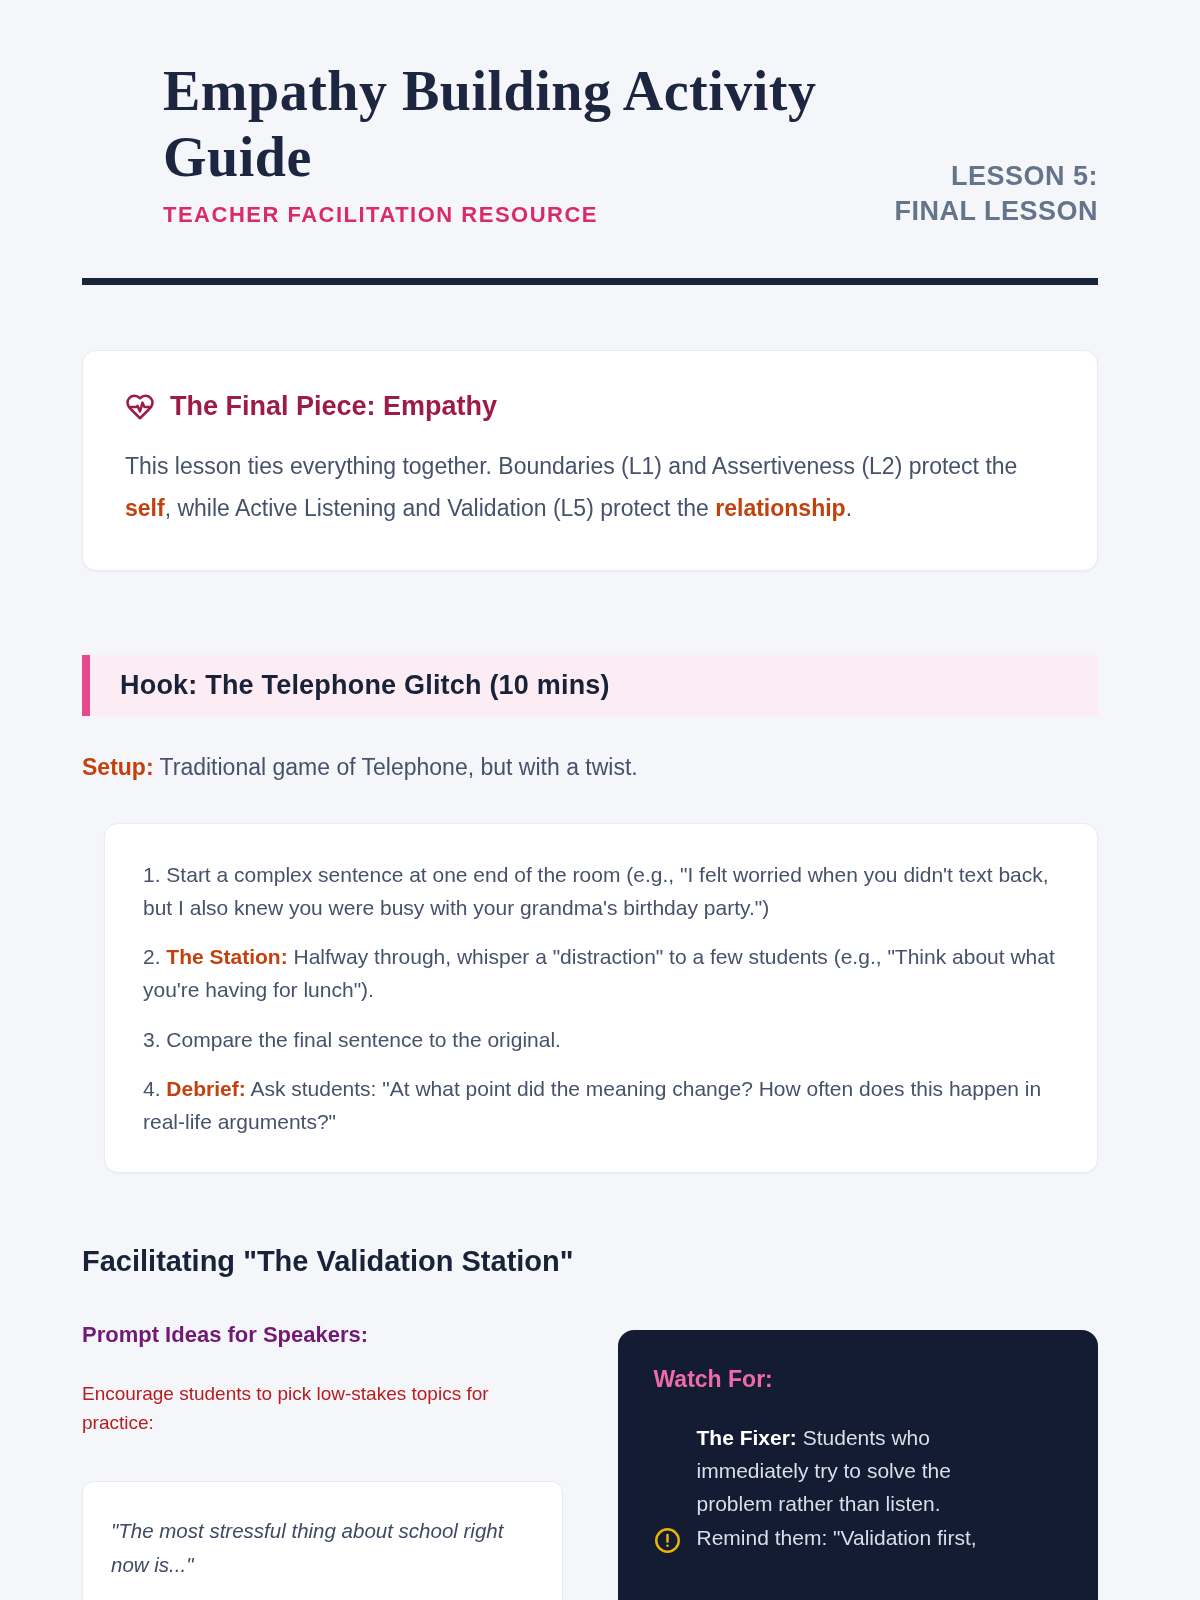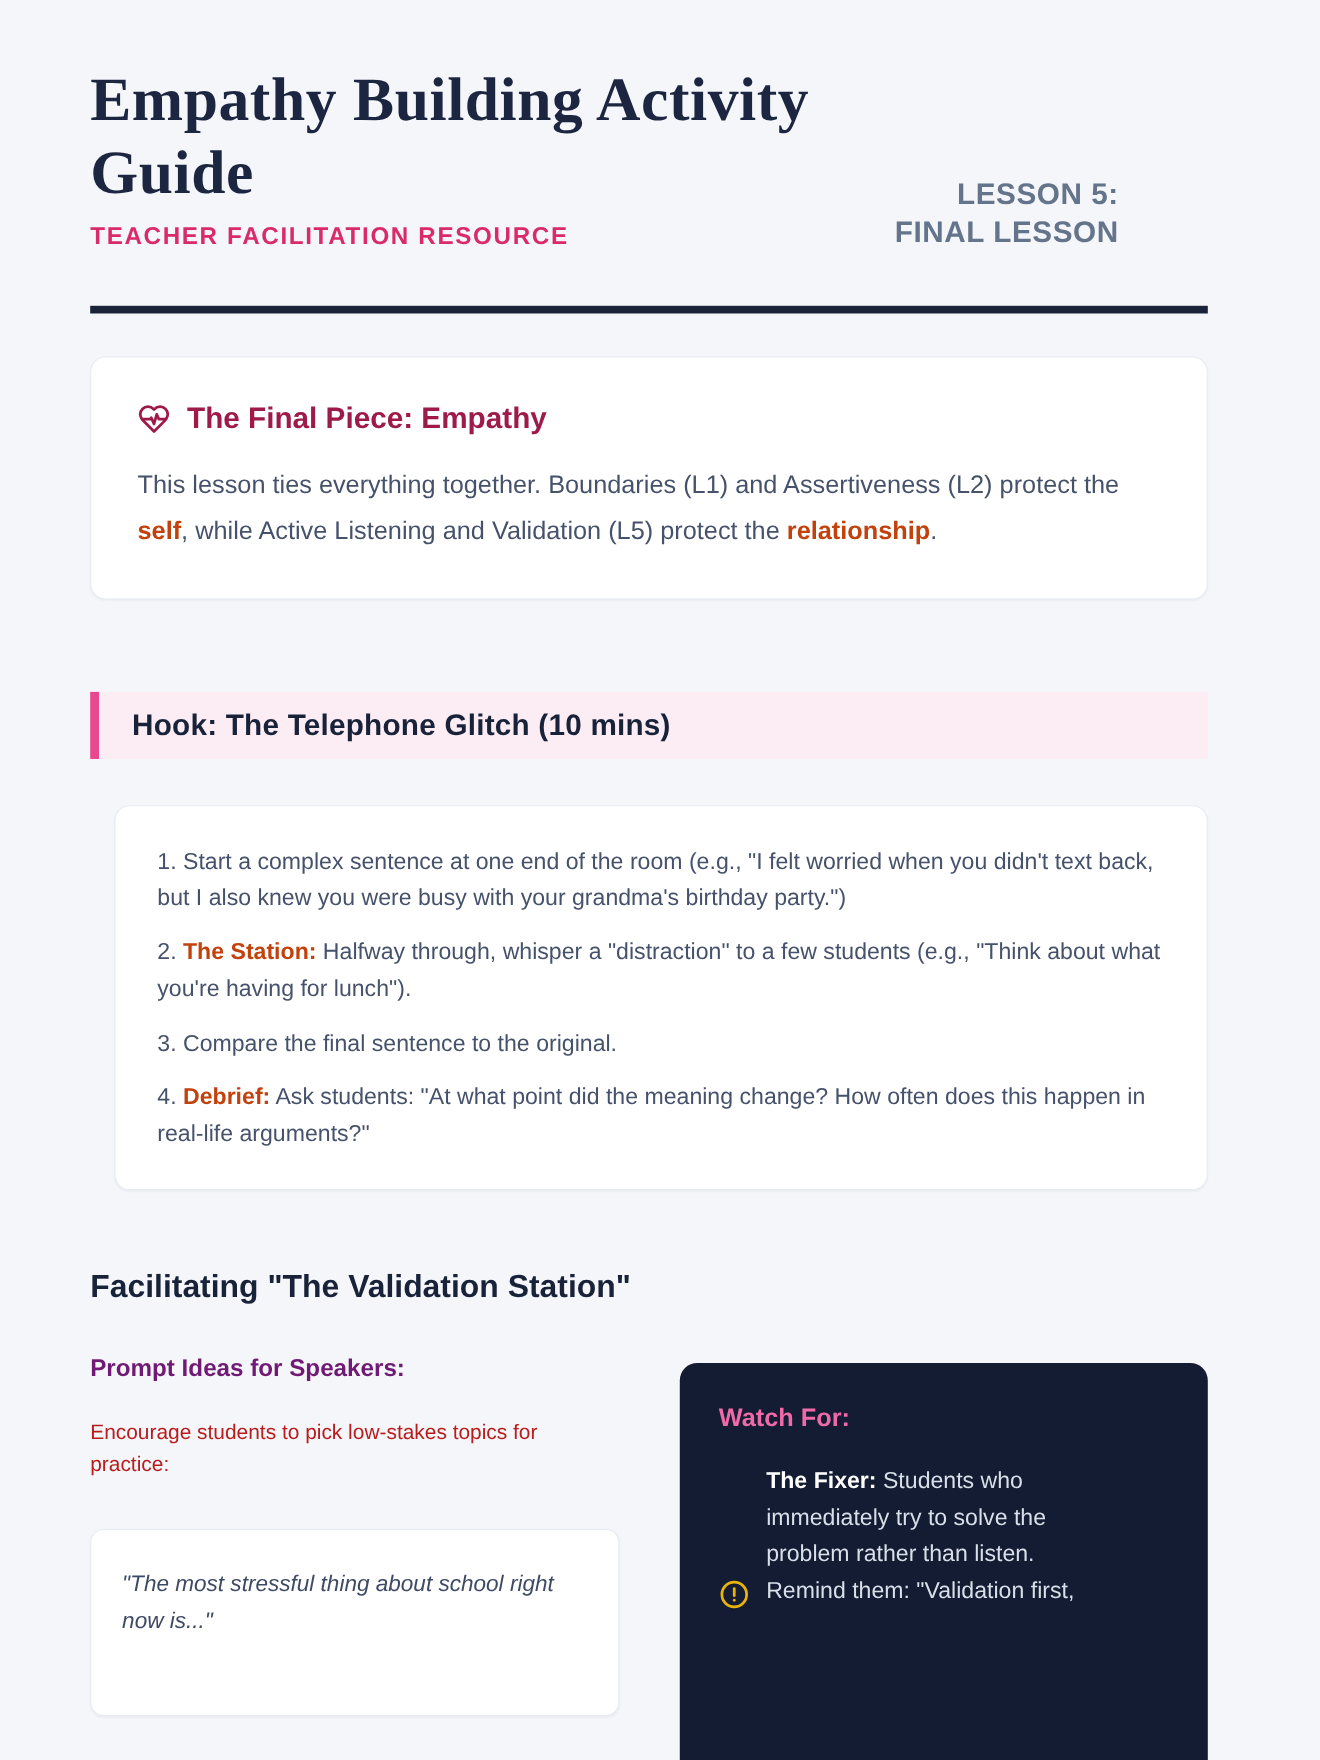--- a/index.html
+++ b/index.html
@@ -9,21 +9,21 @@
     background: var(--page-bg, #f5f6fa);
     font-family: "Liberation Sans", sans-serif;
     color: var(--navy, #182339);
   }
   .page {
     width: 1200px; height: 1600px; overflow: hidden;
     padding: 58px 102px 0 82px;
   }
 
   
-  .doc-header { display: flex; justify-content: flex-start; align-items: flex-end; }
+  .doc-header { display: flex; justify-content: flex-end; align-items: flex-end; }
   .title-block { max-width: 760px; }
   h1.doc-title {
     margin: 0; font-family: "Liberation Serif", serif; font-weight: 600;
     font-size: 56px; line-height: 1.18; color: #1c2640; letter-spacing: 0.5px;
     max-width: 720px;
   }
   .doc-subtitle {
     margin-top: 12px; font-size: 22px; font-weight: bold;
     letter-spacing: 1.5px; color: var(--accent-crimson-pink, #d92a6a);
   }
@@ -31,21 +31,21 @@
     font-size: 27px; font-weight: bold; color: #64748b;
     text-align: right; line-height: 1.28; max-width: 215px; letter-spacing: 0.5px;
   }
   .rule { border: none; height: 7px; background: #1a2438; margin: 50px 0 0 0; }
 
   
   .card {
     background: #ffffff; border: 1px solid #e7ebf3; border-radius: 14px;
     box-shadow: 0 1px 2px rgba(16,24,40,0.04);
   }
-  .intro-card { margin-top: 39px; padding: 40px 42px; }
+  .intro-card { margin-top: 65px; padding: 40px 42px; }
   .intro-heading {
     margin: 0; display: flex; align-items: center; gap: 15px;
     font-size: 27px; font-weight: bold; color: var(--crimson, #9d1a49);
   }
   .intro-heading svg { flex: 0 0 auto; }
   .intro-body {
     margin: 24px 0 0; font-size: 23px; line-height: 1.82; color: #46526b;
     max-width: 950px;
   }
   .intro-body strong, .setup-line strong, .step strong { color: #c2410c; }
@@ -114,20 +114,21 @@
       </svg>
       <span>The Final Piece: Empathy</span>
     </h3>
     <p class="intro-body"><span>This lesson ties everything together. Boundaries (L1) and Assertiveness (L2) protect the </span><strong>self</strong><span>, while Active Listening and Validation (L5) protect the </span><strong>relationship</strong><span>.</span></p>
   </section>
 
   <div class="hook-header">
     <h2>Hook: The Telephone Glitch (10 mins)</h2>
   </div>
 
+  <p class="setup-line"><strong>Setup:</strong><span> Traditional game of Telephone, but with a twist.</span></p>
 
   <section class="card steps-card">
     <p class="step"><span>1. </span><strong></strong><span>Start a complex sentence at one end of the room (e.g., "I felt worried when you didn't text back, but I also knew you were busy with your grandma's birthday party.")</span></p>
     <p class="step"><span>2. </span><strong>The Station:</strong><span> Halfway through, whisper a "distraction" to a few students (e.g., "Think about what you're having for lunch").</span></p>
     <p class="step"><span>3. </span><strong></strong><span>Compare the final sentence to the original.</span></p>
     <p class="step"><span>4. </span><strong>Debrief:</strong><span> Ask students: "At what point did the meaning change? How often does this happen in real-life arguments?"</span></p>
   </section>
 
   <h2 class="h2">Facilitating "The Validation Station"</h2>
 

